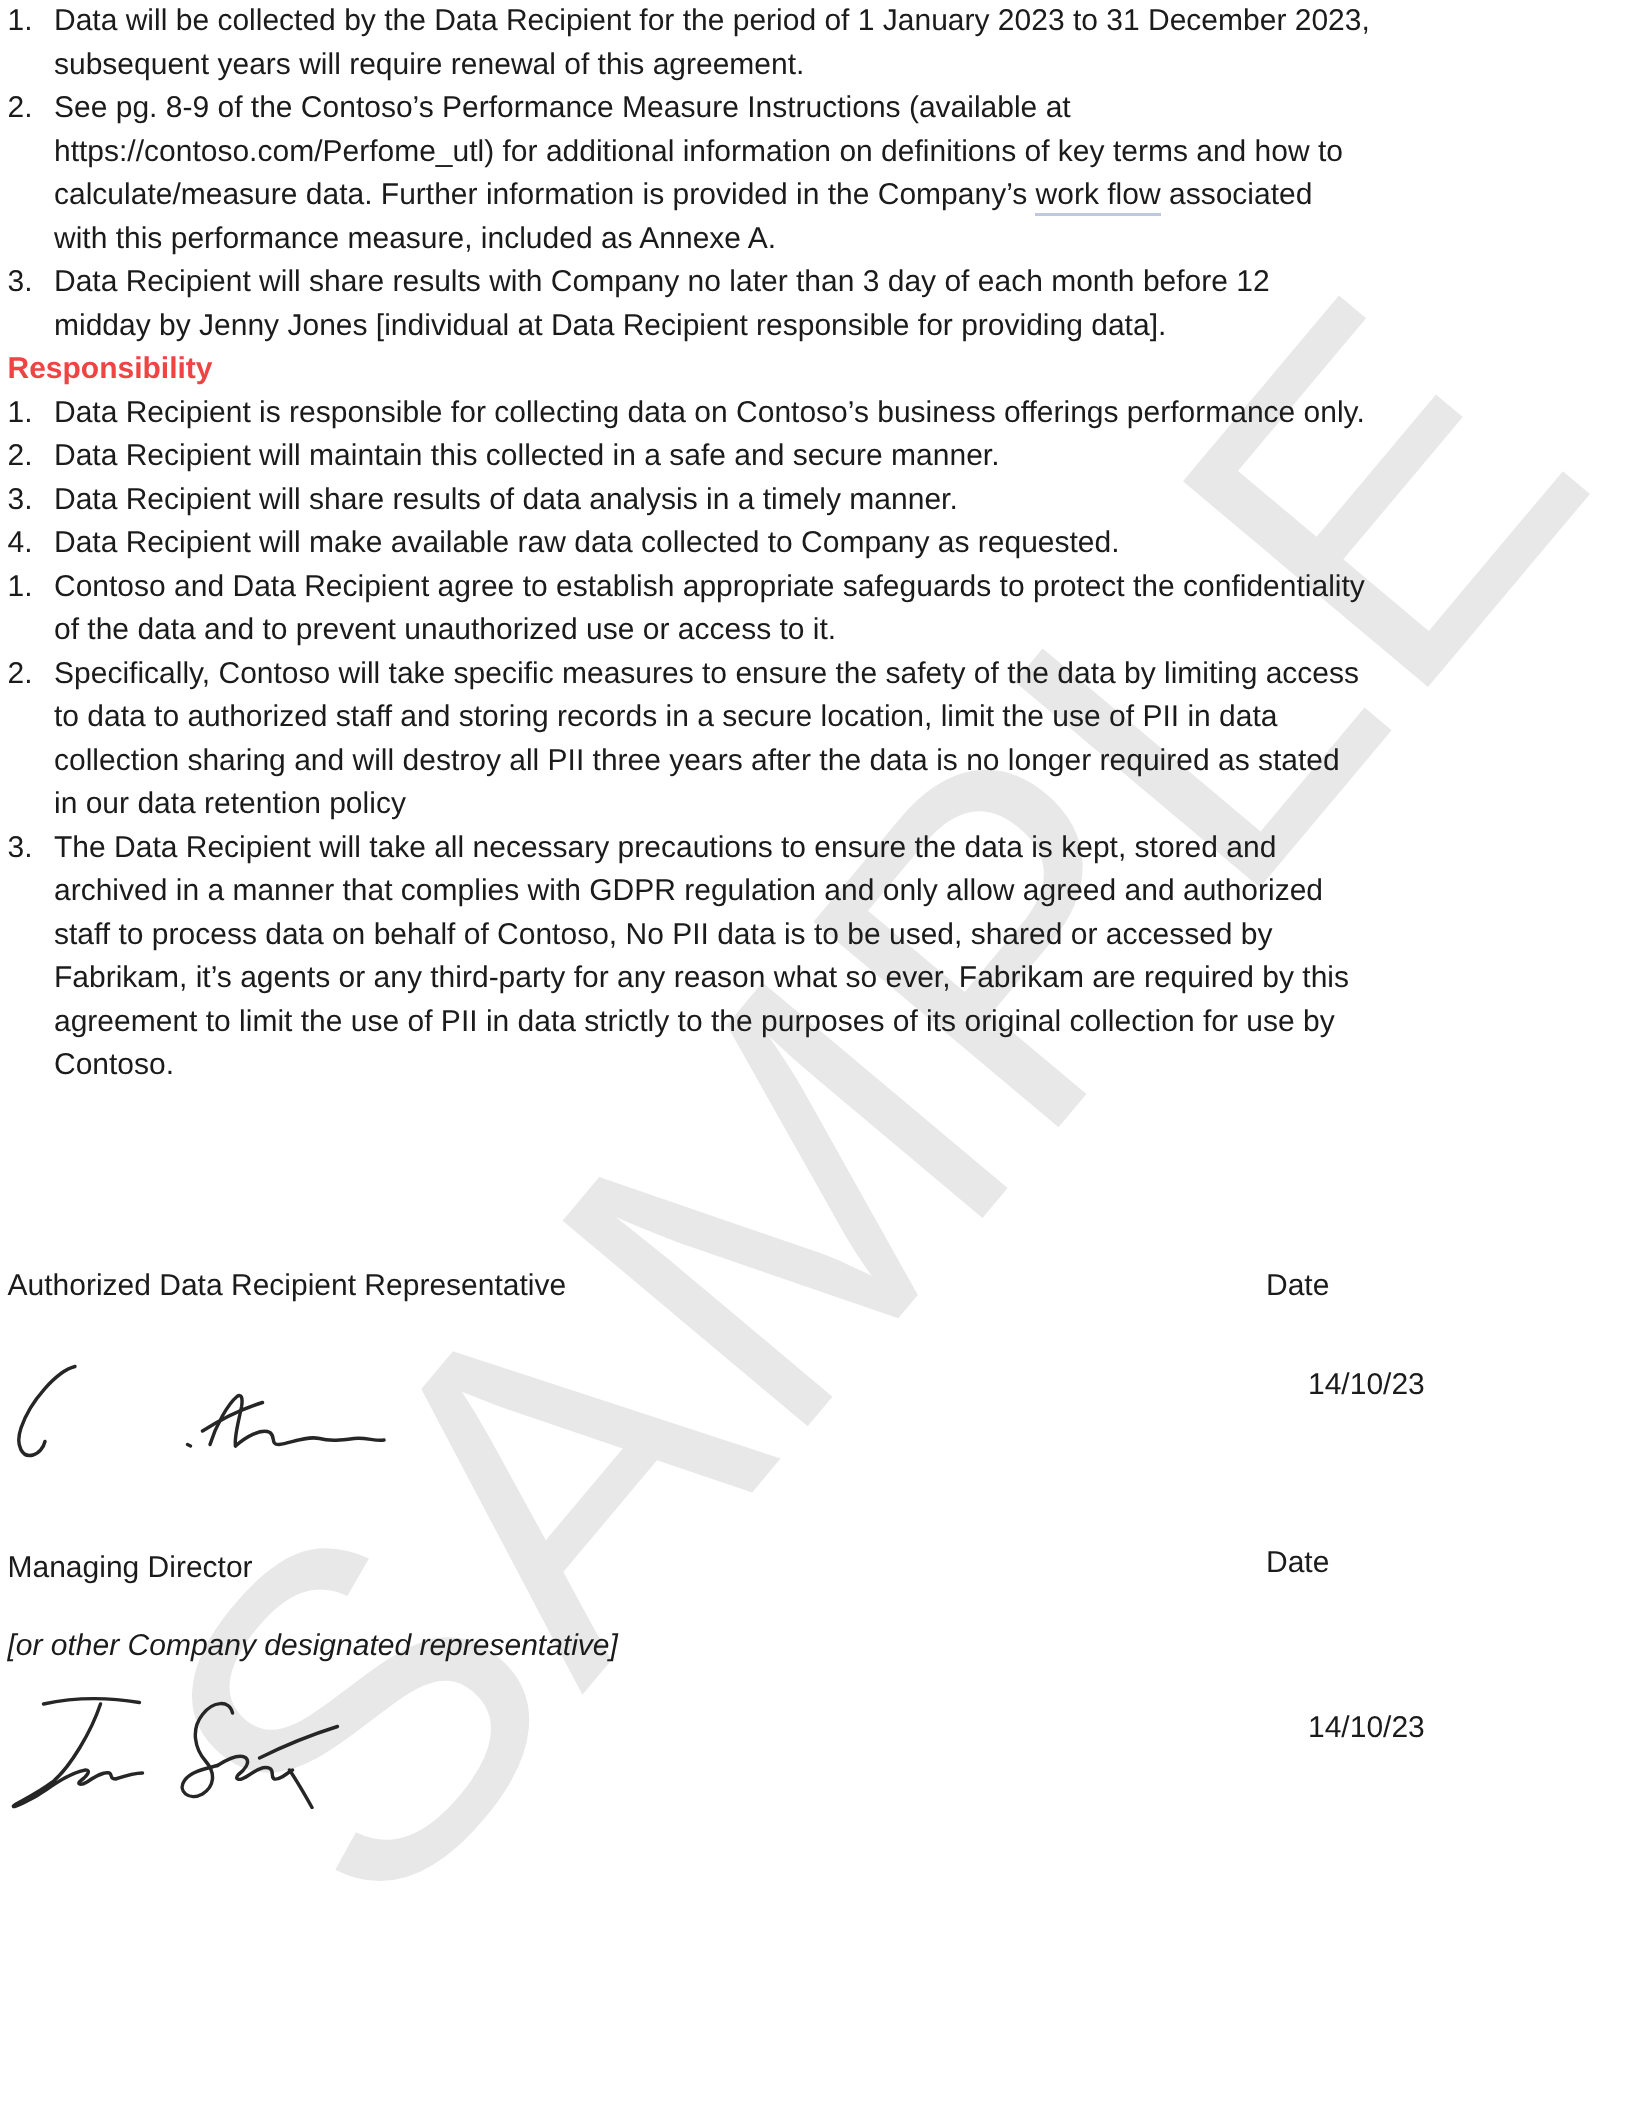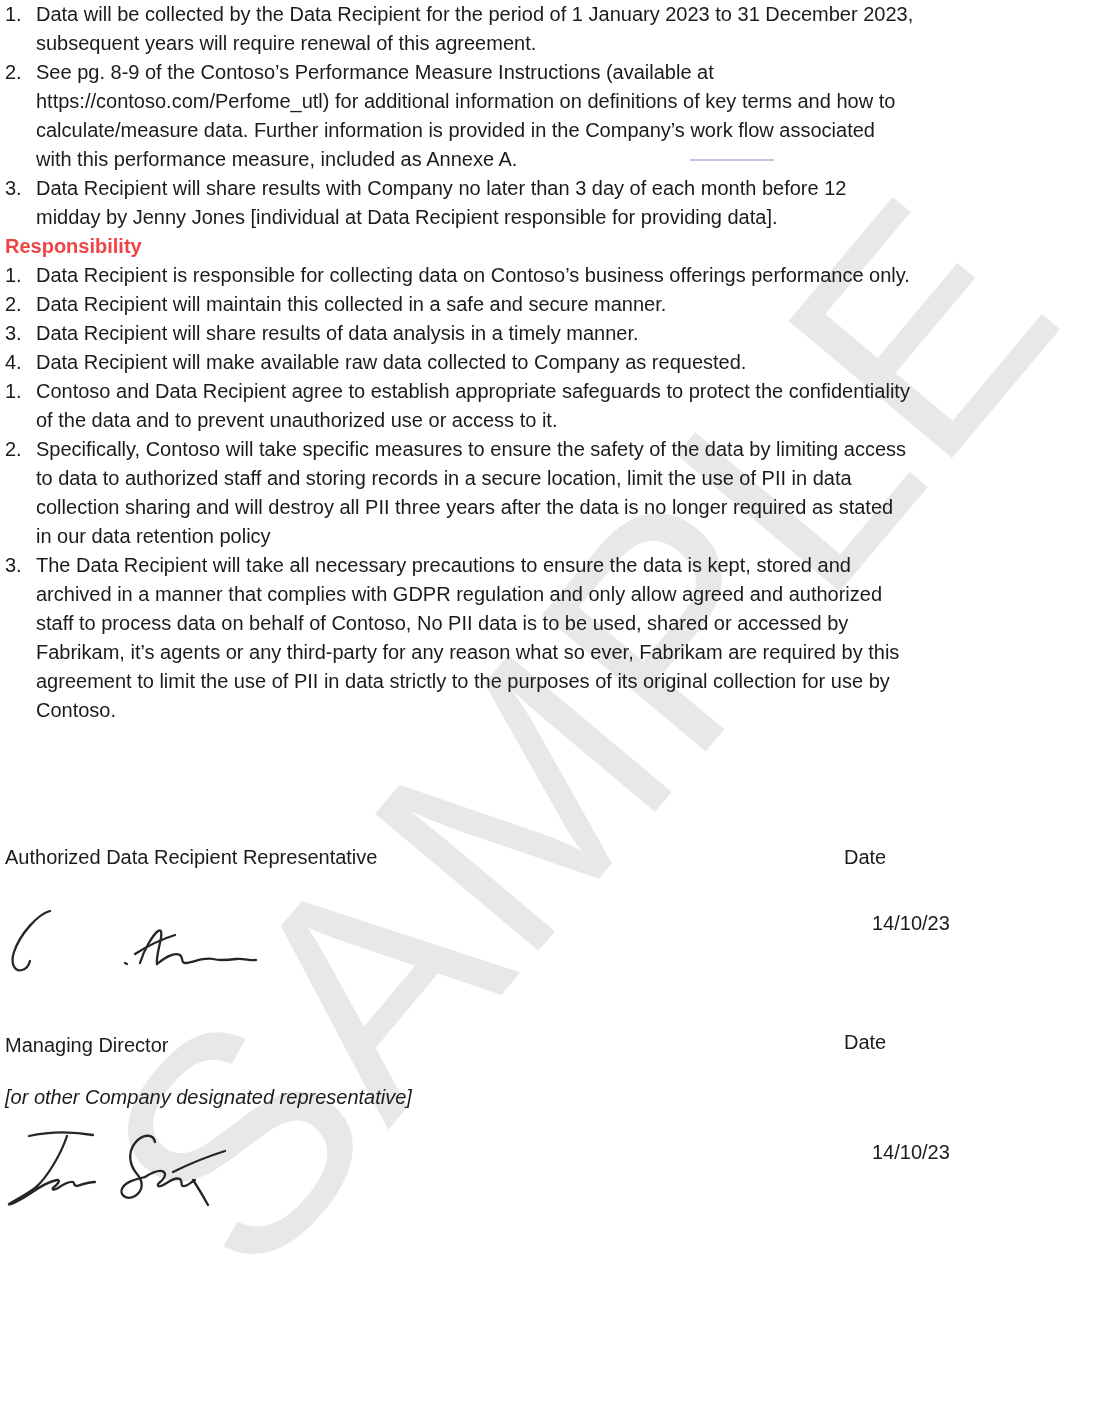--- a/index.html
+++ b/index.html
@@ -34,21 +34,21 @@
     position: relative;
     z-index: 1;
     padding: 0 5px 0 5px;
   }
   ol.doc-list { list-style: none; margin: 0; padding: 0; }
   li.doc-li { display: flex; }
   .li-num { flex: 0 0 31px; width: 31px; }
   .li-text { flex: 1 1 auto; }
   .grammar-flag {
     border-bottom: 2px solid rgba(110, 135, 185, 0.45);
-    padding-bottom: 18px;
+    padding-bottom: 1px;
   }
   h2.doc-heading {
     font-size: 20px;
     line-height: 29px;
     font-weight: 700;
     color: #ef4444;
     margin: 0;
   }
   .mt-resp-h   { margin-top: 26px; }
   .mt-resp-l   { margin-top: 21px; }

